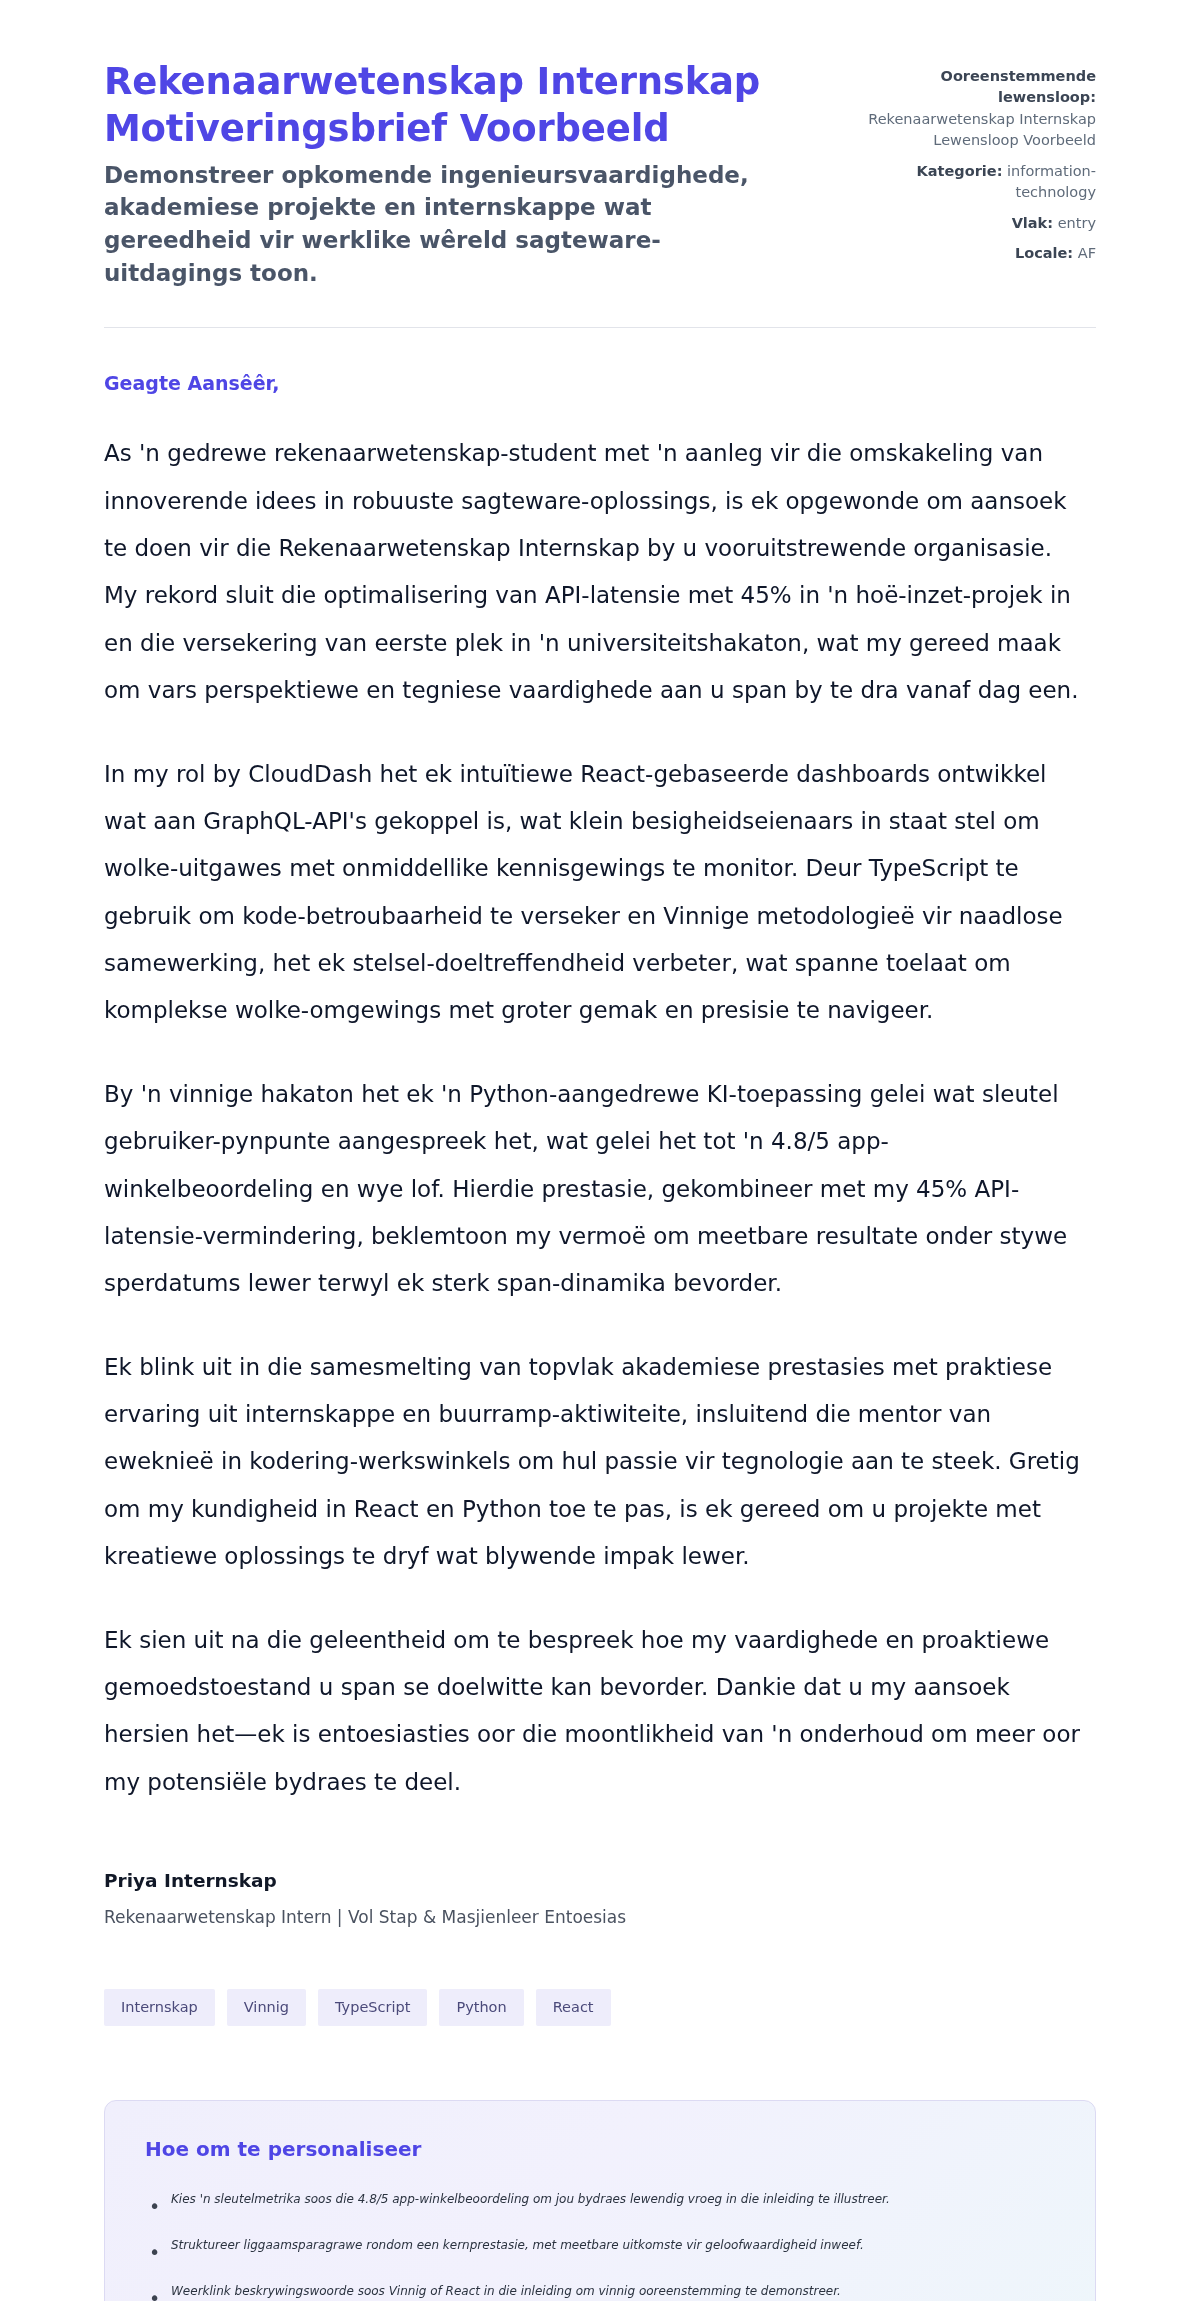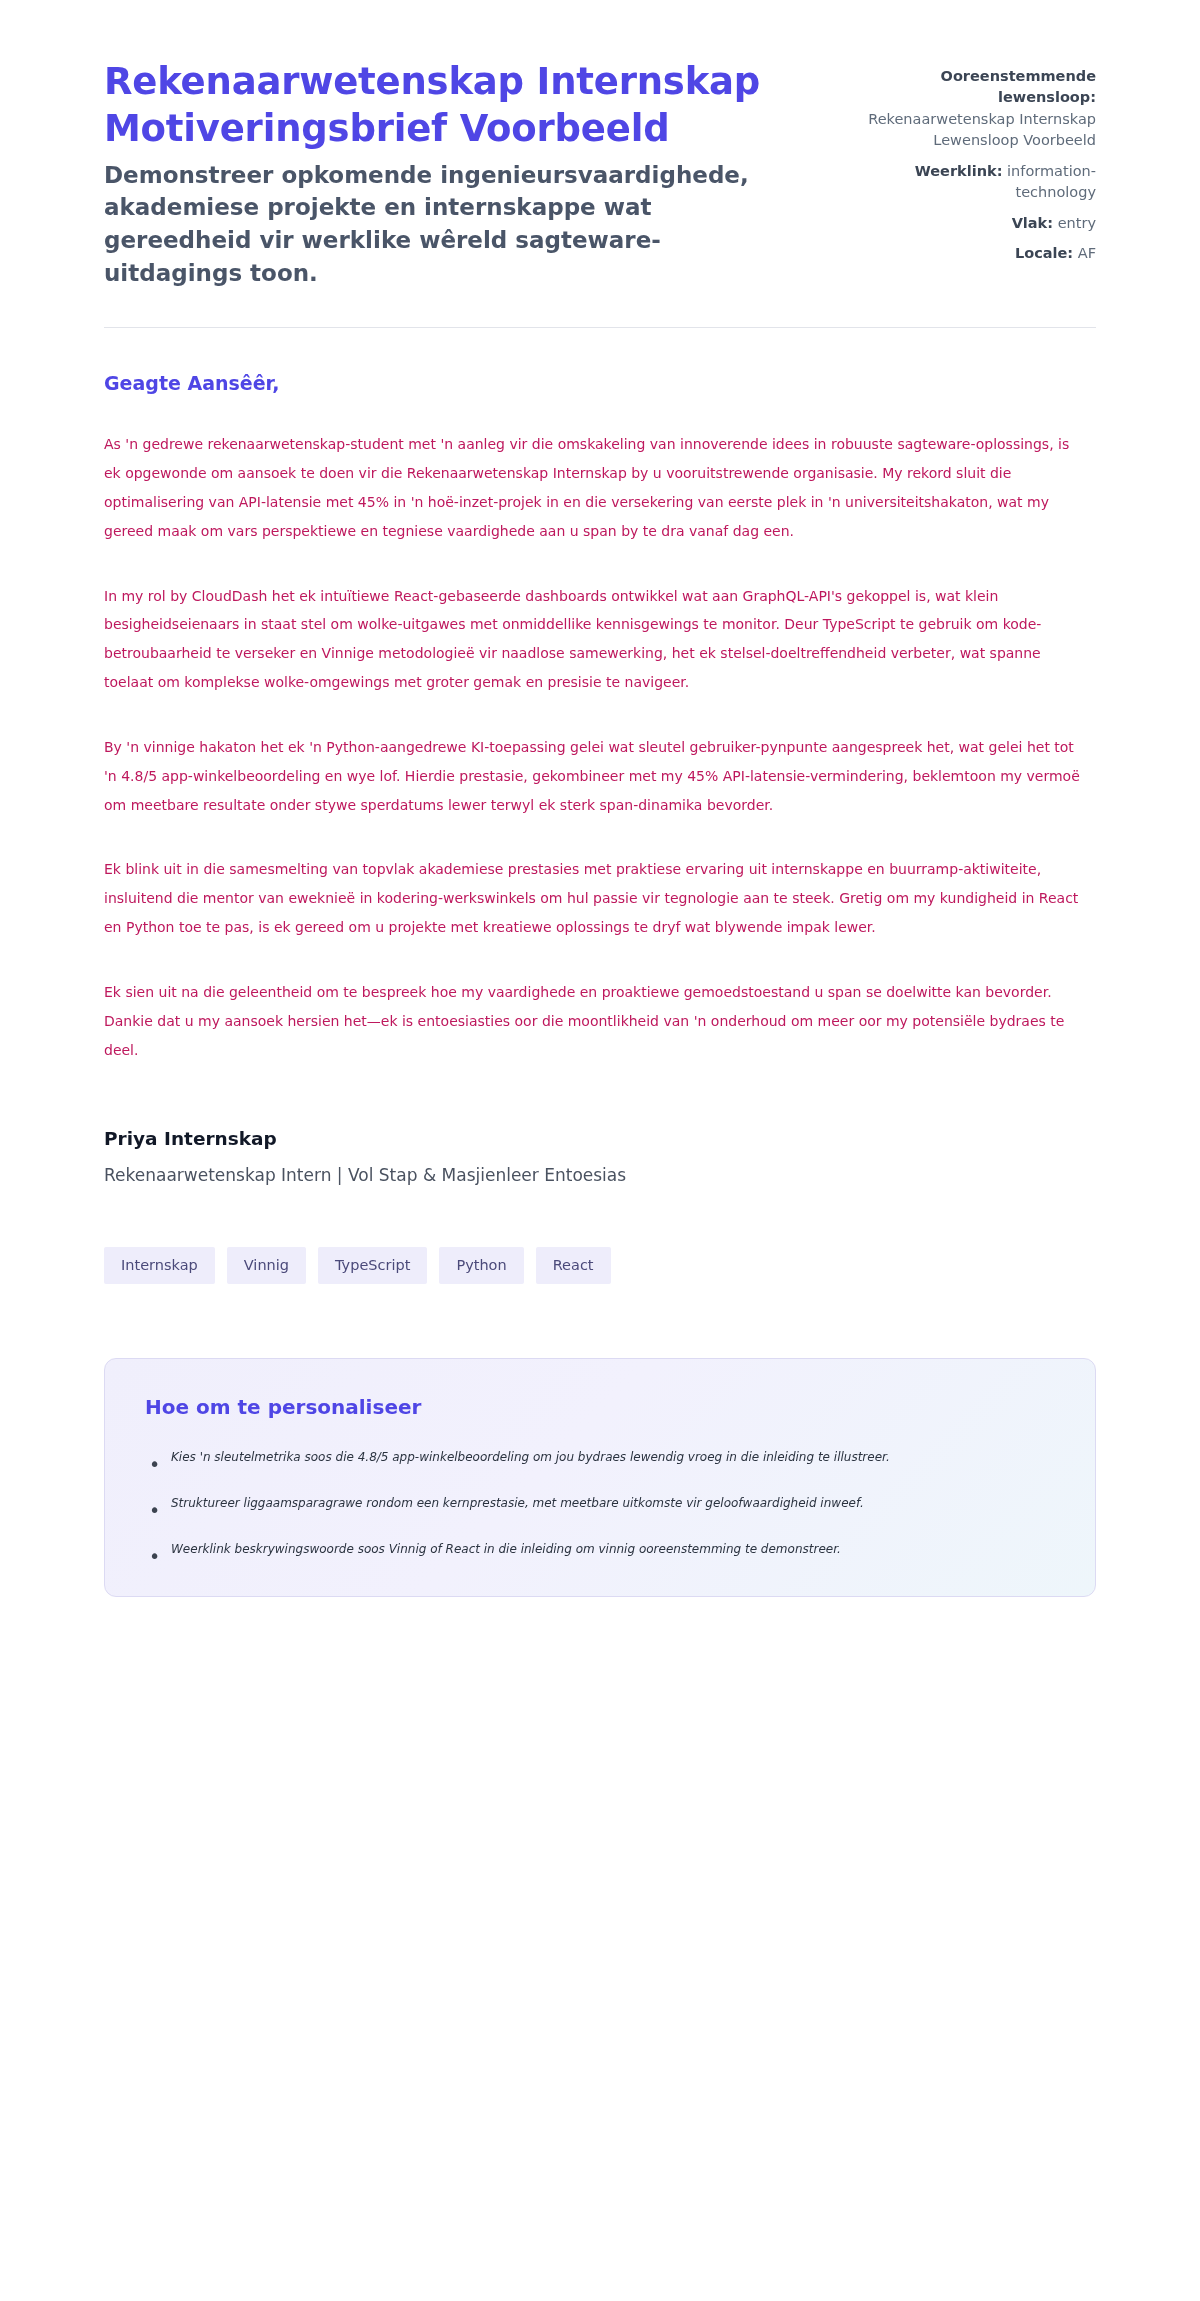--- a/index.html
+++ b/index.html
@@ -78,23 +78,23 @@
   .letter {
     padding-top: 44px;
   }
   .salutation {
     font-size: 19px;
     font-weight: 700;
     color: #4f46e5;
     margin: 0 0 36px 0;
   }
   .para {
-    font-size: 14px;
+    font-size: 23px;
     line-height: 2.06;
-    color: #be185d;
+    color: #0f172a;
     margin: 0 0 36px 0;
     max-width: 980px;
   }
 
   
   .signature {
     margin-top: 64px;
   }
   .sig-name {
     font-size: 18.5px;
@@ -177,21 +177,21 @@
       <h1 class="doc-title">Rekenaarwetenskap Internskap Motiveringsbrief Voorbeeld</h1>
       <p class="doc-subtitle">Demonstreer opkomende ingenieursvaardighede, akademiese projekte en internskappe wat gereedheid vir werklike wêreld sagteware-uitdagings toon.</p>
     </div>
 
     <aside class="header-meta">
       <div class="meta-row">
         <span class="meta-label">Ooreenstemmende lewensloop:</span>
         <span class="meta-value">Rekenaarwetenskap Internskap Lewensloop Voorbeeld</span>
       </div>
       <div class="meta-row">
-        <span class="meta-label">Weerklink:</span>
+        <span class="meta-label">Kategorie:</span>
         <span class="meta-value">information-technology</span>
       </div>
       <div class="meta-row">
         <span class="meta-label">Vlak:</span>
         <span class="meta-value">entry</span>
       </div>
       <div class="meta-row">
         <span class="meta-label">Locale:</span>
         <span class="meta-value">AF</span>
       </div>

